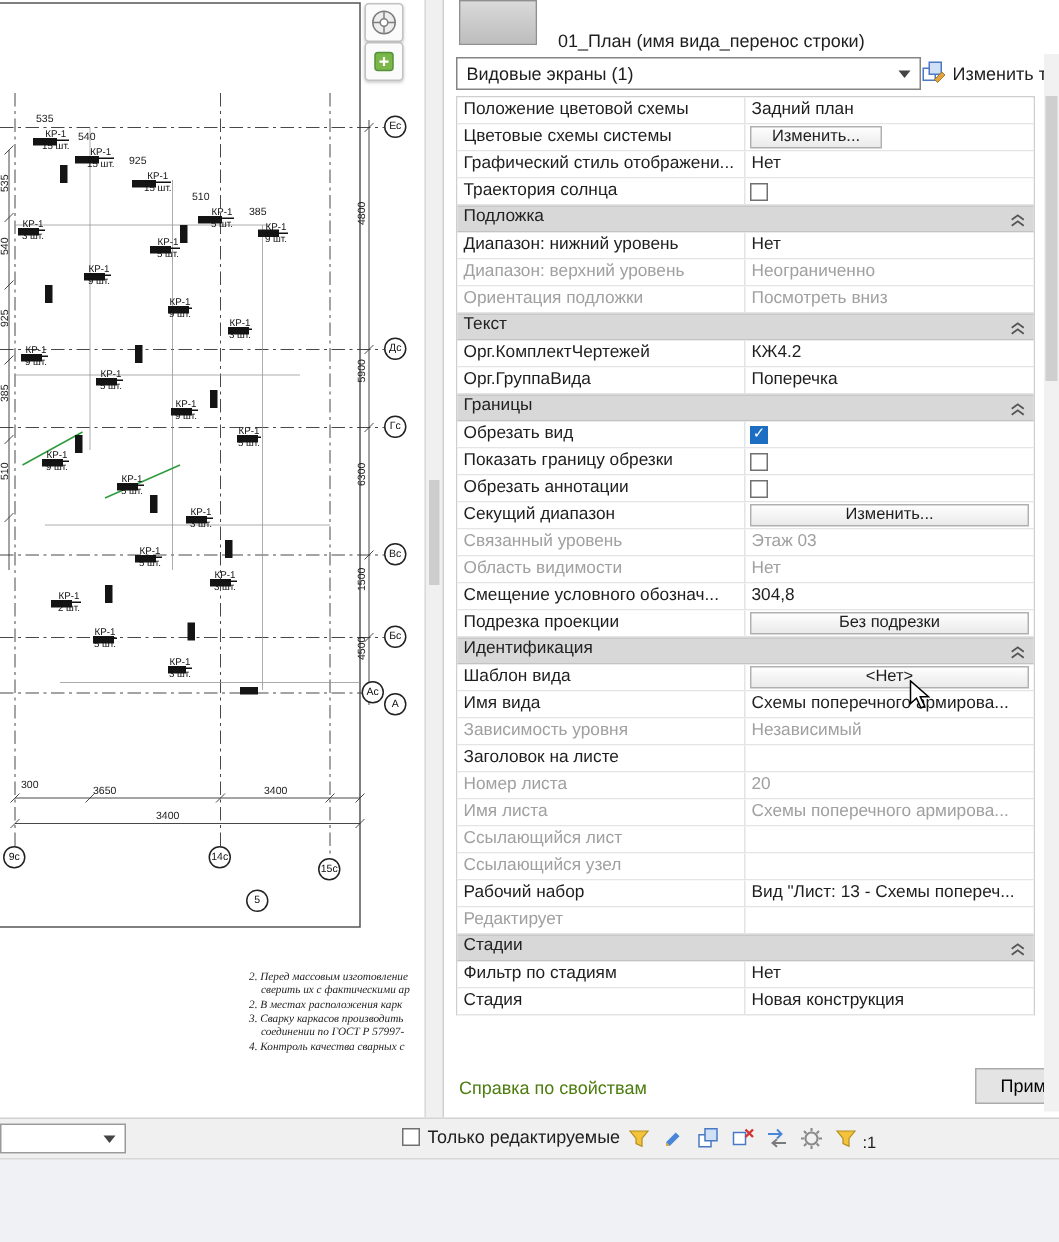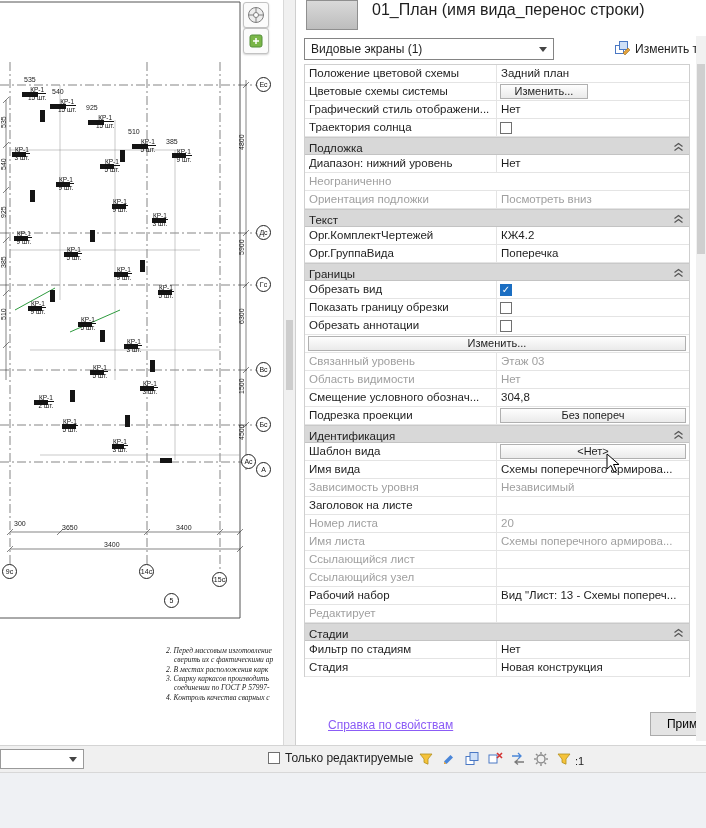--- a/index.html
+++ b/index.html
@@ -22,48 +22,48 @@
 
   
   #mid-strip{position:absolute;left:283px;top:0;width:13px;height:745px;background:#f0f0f0;
              border-left:1px solid #d9d9d9;border-right:1px solid #cfcfcf;box-sizing:border-box;}
   #mid-thumb{position:absolute;left:2px;top:320px;width:7px;height:70px;background:#cdcdcd;}
 
   
   #props{position:absolute;left:296px;top:0;width:410px;height:745px;background:#fff;overflow:hidden;}
   #type-thumb{position:absolute;left:10px;top:0;width:52px;height:30px;
               background:linear-gradient(#d9d9d9,#bdbdbd);border:1px solid #8f8f8f;box-sizing:border-box;}
-  #type-label{position:absolute;left:76px;top:1px;font-size:16px;white-space:nowrap;}
-  #type-combo{position:absolute;left:8px;top:38px;width:250px;height:22px;border:1px solid #848484;
+  #type-label{position:absolute;left:76px;top:20px;font-size:12px;white-space:nowrap;}
+  #type-combo{position:absolute;left:8px;top:38px;width:310px;height:22px;border:1px solid #848484;
               background:#fff;font-size:12px;line-height:20px;padding-left:6px;box-sizing:border-box;}
   .combo-arrow{position:absolute;right:6px;top:8px;width:0;height:0;
                border-left:4px solid transparent;border-right:4px solid transparent;border-top:5px solid #444;}
   #edit-type{position:absolute;left:318px;top:40px;display:flex;align-items:center;gap:4px;
              font-size:12px;white-space:nowrap;}
 
   #prop-grid{position:absolute;left:8px;top:64px;width:386px;border:1px solid #cfcfcf;border-bottom:none;
              box-sizing:border-box;background:#fff;}
   .prow{display:flex;height:18px;border-bottom:1px solid #e4e4e4;background:#fff;box-sizing:border-box;
-        align-items:flex-end;position:relative;}
+        align-items:flex-start;position:relative;}
   .plab{width:192px;padding-left:4px;font-size:11.5px;white-space:nowrap;overflow:hidden;
         border-right:1px solid #e4e4e4;height:17px;line-height:17px;box-sizing:border-box;}
   .pval{flex:1;height:17px;line-height:17px;font-size:11.5px;display:flex;align-items:center;overflow:hidden;}
   .vtext{padding-left:4px;white-space:nowrap;}
   .grayrow .plab,.grayrow .pval{color:#a0a0a0;}
   .hdrrow{background:#d8d8d8;border-bottom:1px solid #c3c3c3;border-top:1px solid #c9c9c9;}
   .hlab{padding-left:4px;font-size:11.5px;color:#222;}
   .chev{position:absolute;right:5px;top:4px;}
   .cb{width:12px;height:12px;border:1px solid #707070;background:#fff;margin-left:3px;
       display:flex;align-items:center;justify-content:center;font-size:10px;color:#fff;box-sizing:border-box;}
   .cb.on{background:#1b6ec2;border-color:#1b6ec2;}
   .btnv{flex:1;margin:1px 3px;border:1px solid #b0b0b0;background:linear-gradient(#fefefe,#eaeaea);
         text-align:center;font-size:11px;line-height:13px;height:15px;box-sizing:border-box;}
   .btnv.small{flex:none;width:88px;margin-left:3px;}
 
-  #help-link{position:absolute;left:10px;top:718px;font-size:12px;color:#8b5cf6;text-decoration:underline;cursor:pointer;margin-left:22px;}
+  #help-link{position:absolute;left:10px;top:718px;font-size:12px;color:#4d7c0f;cursor:pointer;}
   #apply-btn{position:absolute;left:354px;top:712px;width:96px;height:24px;background:#e4e4e4;
              border:1px solid #ababab;font-size:12px;font-family:inherit;}
   #props-scroll{position:absolute;right:0;top:36px;width:10px;height:705px;background:#f1f1f1;}
   #props-thumb{position:absolute;right:1px;top:28px;width:8px;height:190px;background:#cfcfcf;}
 
   
   #status-bar{position:absolute;left:0;top:745px;width:706px;height:27px;background:#f0f0f0;
               border-top:1px solid #d4d4d4;box-sizing:border-box;}
   #sb-combo{position:absolute;left:0;top:3px;width:84px;height:20px;background:#fff;
             border:1px solid #9a9a9a;box-sizing:border-box;}
@@ -373,20 +373,21 @@
           <path d="M1.5 4.5 L5.5 1.5 L9.5 4.5 M1.5 8.5 L5.5 5.5 L9.5 8.5" fill="none" stroke="#555" stroke-width="1.2"></path>
         </svg>
       </div>
       <div class="prow">
         <span class="plab">Диапазон: нижний уровень</span>
         <div class="pval">
           <span class="vtext">Нет</span>
         </div>
       </div>
       <div class="prow grayrow">
+        <span class="plab">Диапазон: верхний уровень</span>
         <div class="pval">
           <span class="vtext">Неограниченно</span>
         </div>
       </div>
       <div class="prow grayrow">
         <span class="plab">Ориентация подложки</span>
         <div class="pval">
           <span class="vtext">Посмотреть вниз</span>
         </div>
       </div>
@@ -426,20 +427,21 @@
           <span class="cb"></span>
         </div>
       </div>
       <div class="prow">
         <span class="plab">Обрезать аннотации</span>
         <div class="pval">
           <span class="cb"></span>
         </div>
       </div>
       <div class="prow">
+        <span class="plab">Секущий диапазон</span>
         <div class="pval">
           <div class="btnv">Изменить...</div>
         </div>
       </div>
       <div class="prow grayrow">
         <span class="plab">Связанный уровень</span>
         <div class="pval">
           <span class="vtext">Этаж 03</span>
         </div>
       </div>
@@ -451,21 +453,21 @@
       </div>
       <div class="prow">
         <span class="plab">Смещение условного обознач...</span>
         <div class="pval">
           <span class="vtext">304,8</span>
         </div>
       </div>
       <div class="prow">
         <span class="plab">Подрезка проекции</span>
         <div class="pval">
-          <div class="btnv">Без попереч</div>
+          <div class="btnv">Без подрезки</div>
         </div>
       </div>
       <div class="prow hdrrow">
         <span class="hlab">Идентификация</span>
         <svg class="chev" width="11" height="10" viewBox="0 0 11 10">
           <path d="M1.5 4.5 L5.5 1.5 L9.5 4.5 M1.5 8.5 L5.5 5.5 L9.5 8.5" fill="none" stroke="#555" stroke-width="1.2"></path>
         </svg>
       </div>
       <div class="prow">
         <span class="plab">Шаблон вида</span>

